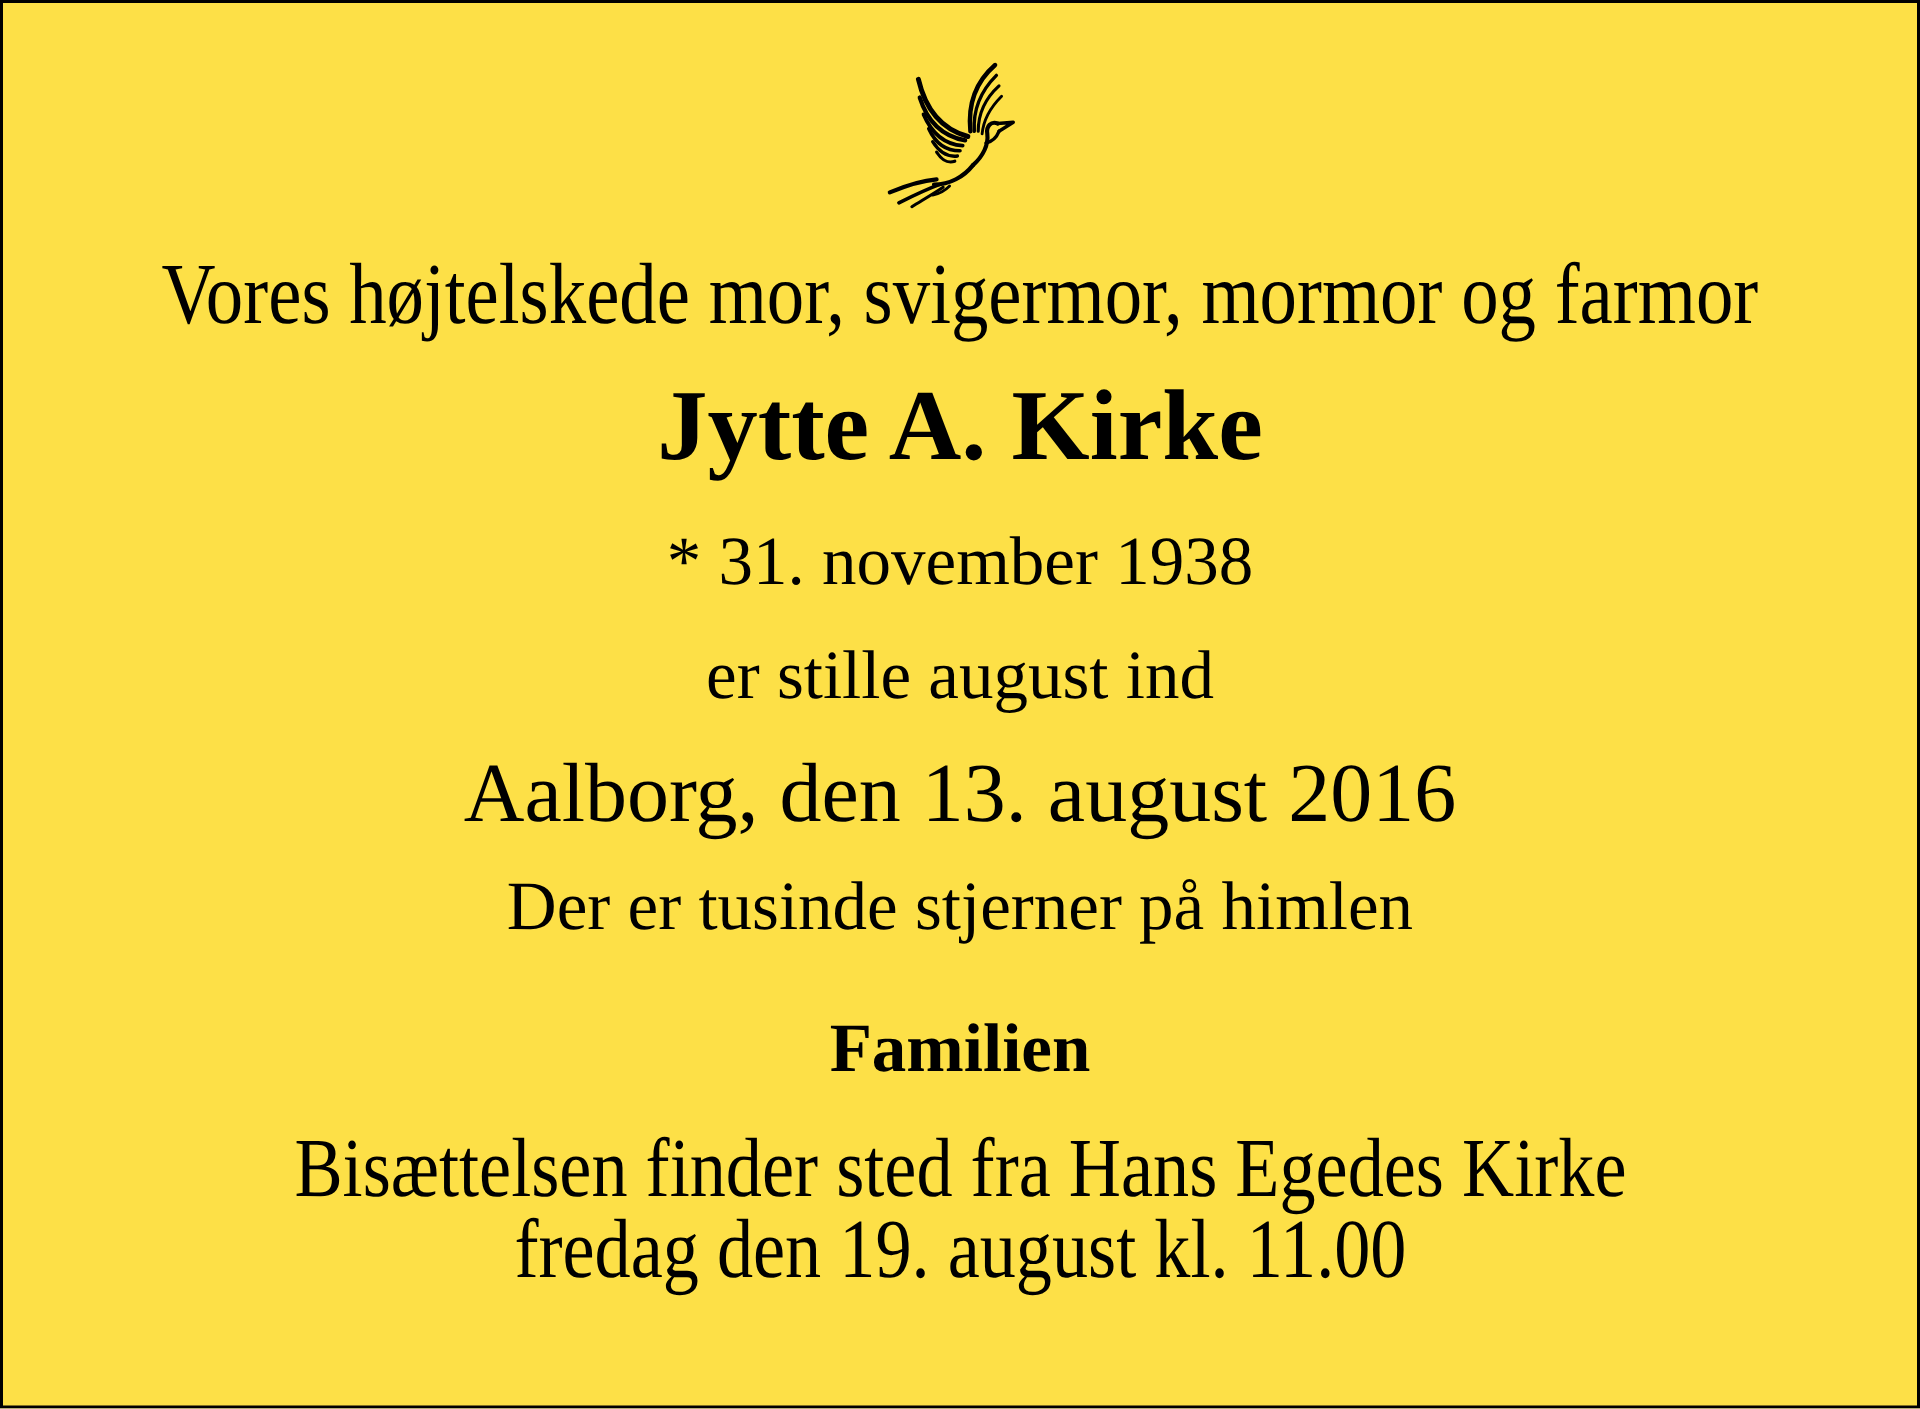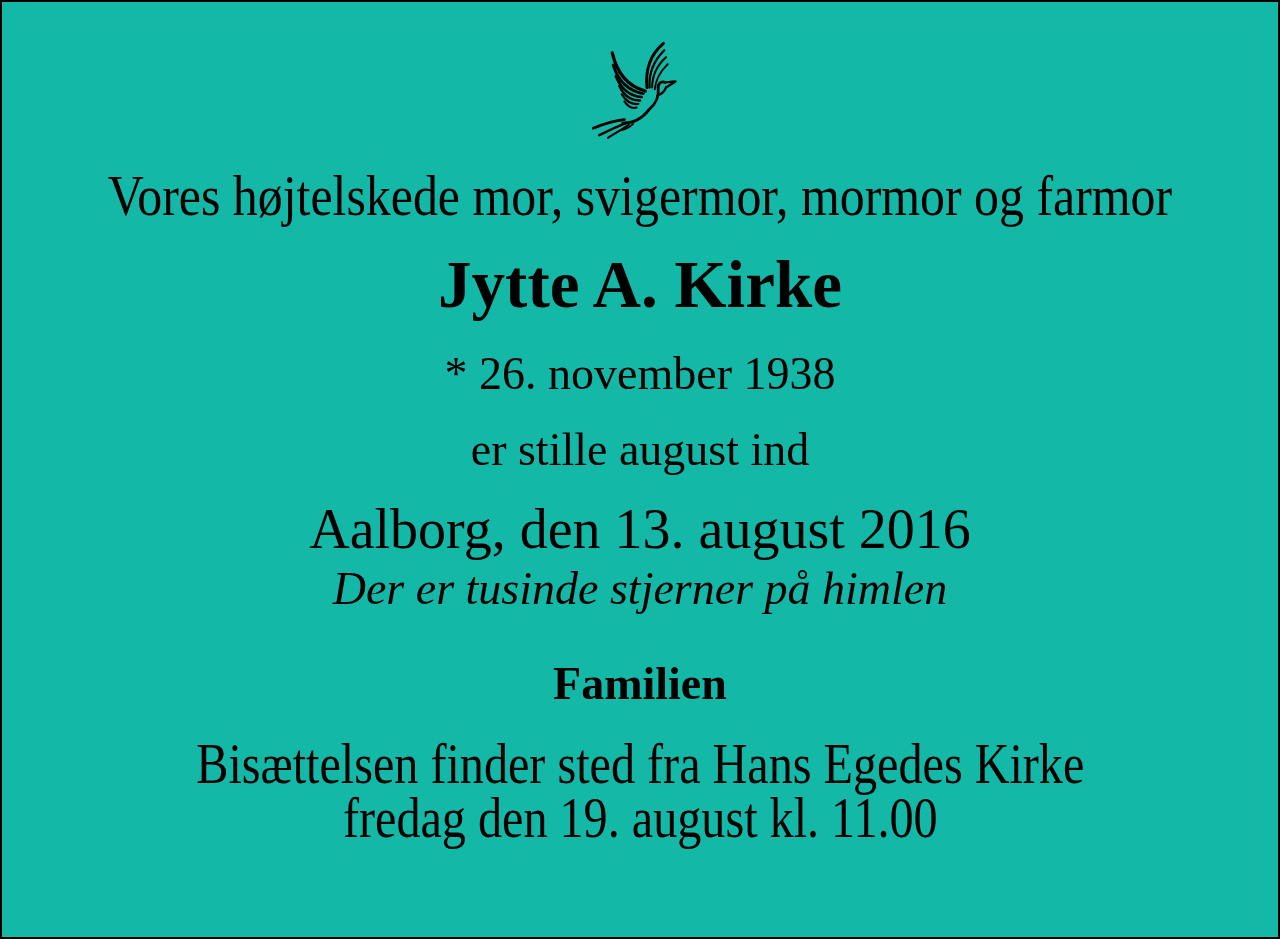--- a/index.html
+++ b/index.html
@@ -5,21 +5,21 @@
   html, body {
     margin: 0;
     padding: 0;
     background: #e8e8e8;
   }
   .page {
     position: relative;
     width: 1280px;
     height: 939px;
     box-sizing: border-box;
-    background: #14b8a6;
+    background: #fde047;
     border: 2px solid #000000;
     overflow: hidden;
     font-family: "Liberation Serif", "DejaVu Serif", serif;
     color: #000000;
     display: flex;
     flex-direction: column;
     align-items: center;
   }
   .dove-wrap {
     margin-top: 34px;
@@ -52,23 +52,22 @@
   }
   .passing {
     margin-top: 28px;
     font-size: 46px;
   }
   .place-date {
     margin-top: 26px;
     font-size: 56px;
   }
   .verse {
-    margin-top: 3px;
+    margin-top: 18px;
     font-size: 46px;
-    font-style: italic;
     text-align: center;
     line-height: 53px;
   }
   .verse .line { line-height: 53px; }
   .signature {
     margin-top: 45px;
     font-size: 46px;
     font-weight: bold;
   }
   .ceremony {
@@ -116,21 +115,21 @@
       <path d="M 47 101 C 38 107 31 111 23 116" stroke-width="2.4"></path>
 
       <path d="M 52 100 C 48 104 44 106 39 107" stroke-width="2.2"></path>
     </svg>
   </div>
 
   <div class="line intro">Vores højtelskede mor, svigermor, mormor og farmor</div>
 
   <div class="line name">Jytte A. Kirke</div>
 
-  <div class="line birth">* 26. november 1938</div>
+  <div class="line birth">* 31. november 1938</div>
 
   <div class="line passing">er stille august ind</div>
 
   <div class="line place-date">Aalborg, den 13. august 2016</div>
 
   <div class="verse">
     <div class="line">Der er tusinde stjerner på himlen</div>
   </div>
 
   <div class="line signature">Familien</div>

